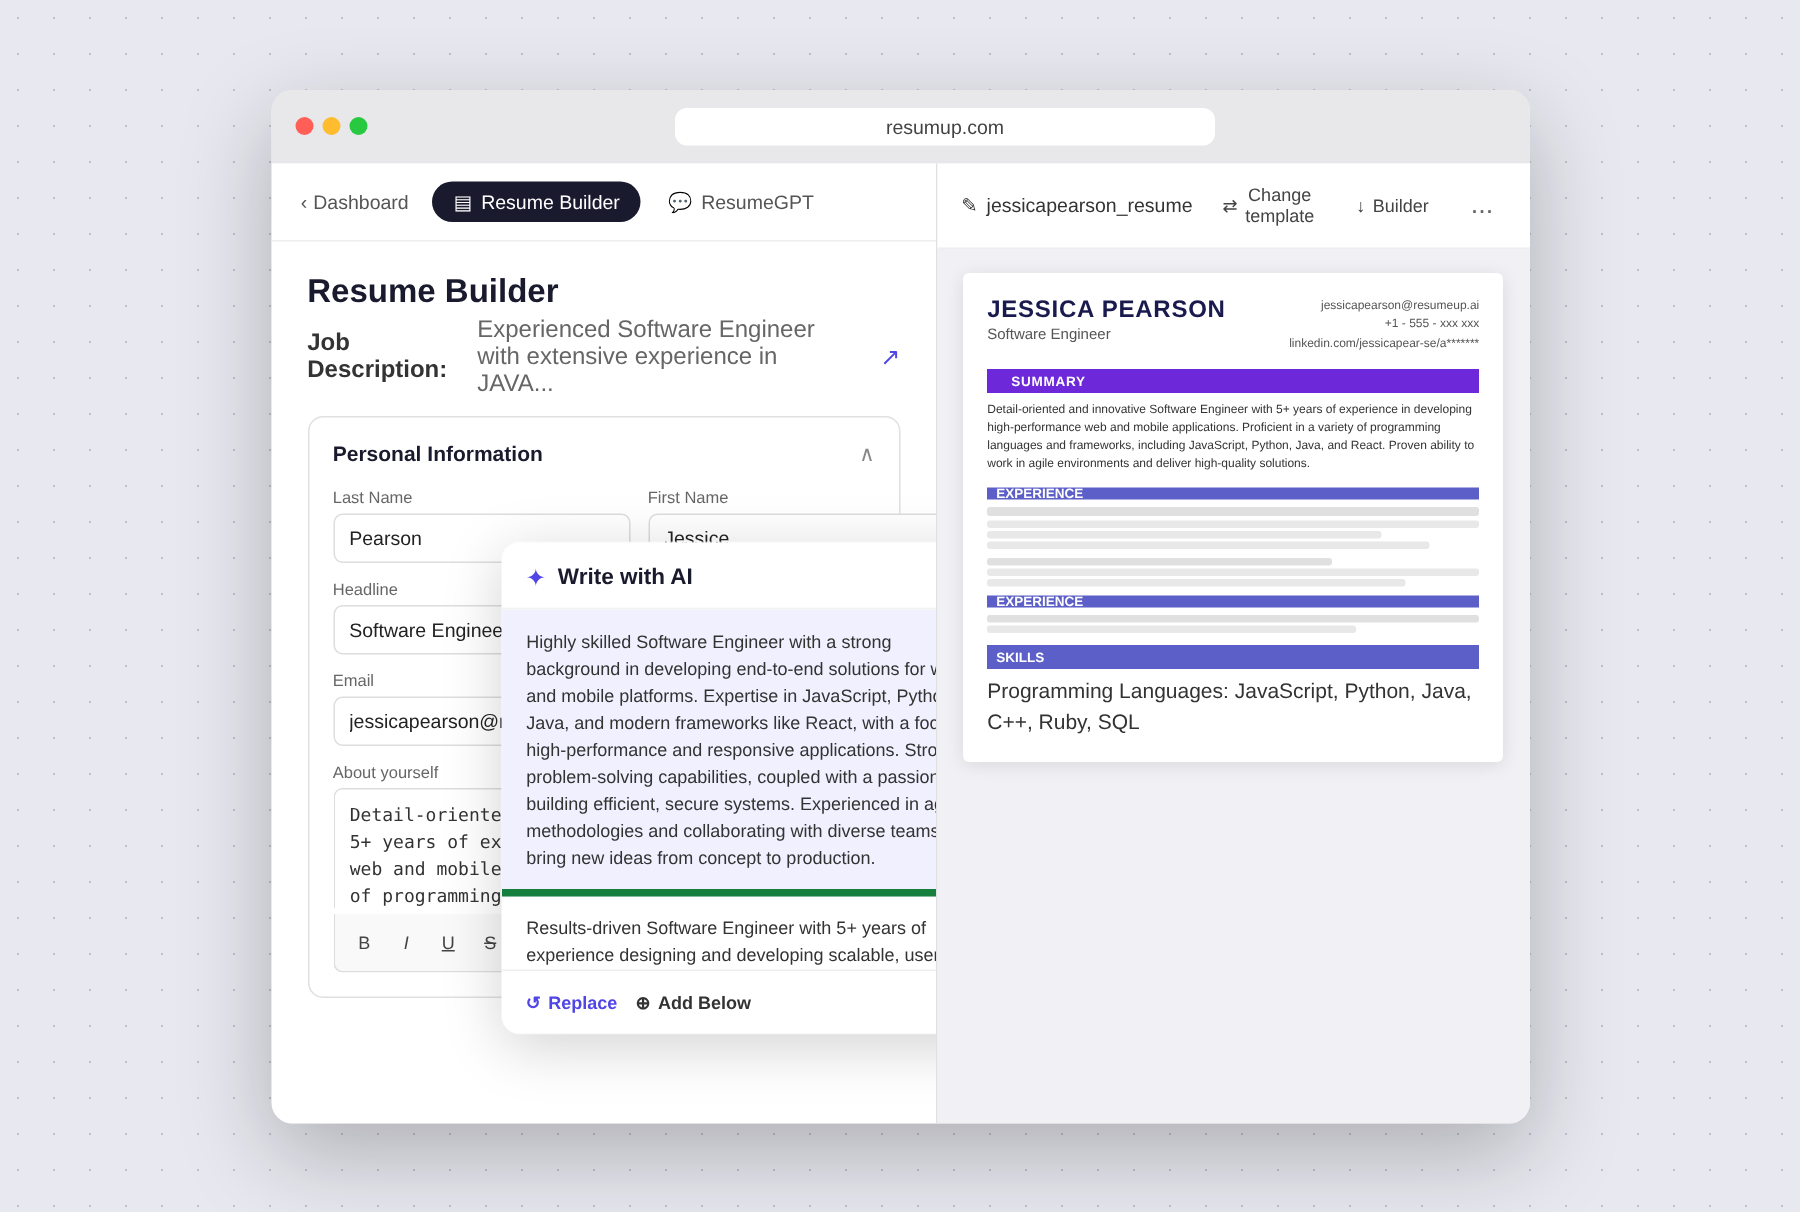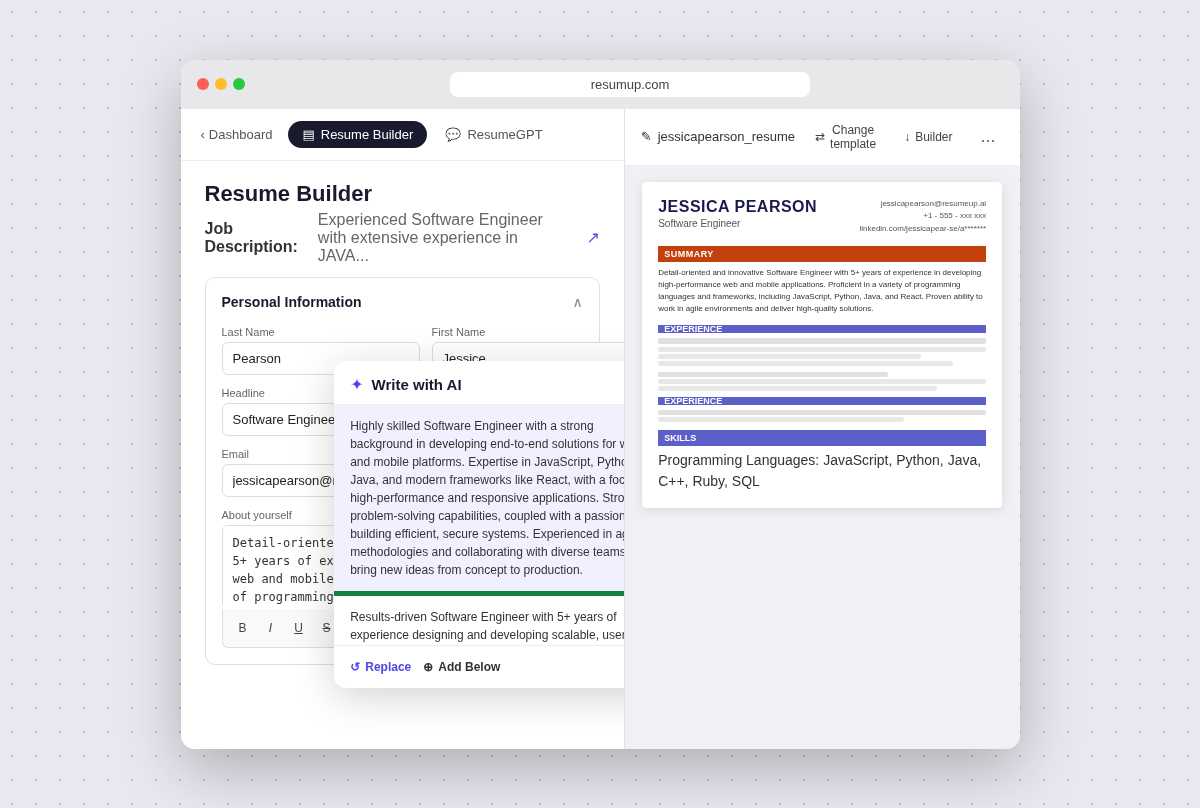--- a/index.html
+++ b/index.html
@@ -291,25 +291,25 @@
       display: flex;
       justify-content: space-between;
       align-items: flex-start;
     }
     .resume-subtitle {
       font-size: 10px;
       color: #555;
       margin-top: 2px;
     }
     .resume-section-bar {
-      background: #c2410c;
+      background: #6d28d9;
       color: #fff;
       font-size: 9px;
       font-weight: 700;
-      padding: 3px 6px;
+      padding: 3px 16px;
       letter-spacing: 0.5px;
       margin: 10px 0 5px;
     }
     .resume-text {
       font-size: 8px;
       color: #333;
       line-height: 1.5;
     }
     .resume-skill-header {
       background: #5b5fc7;

